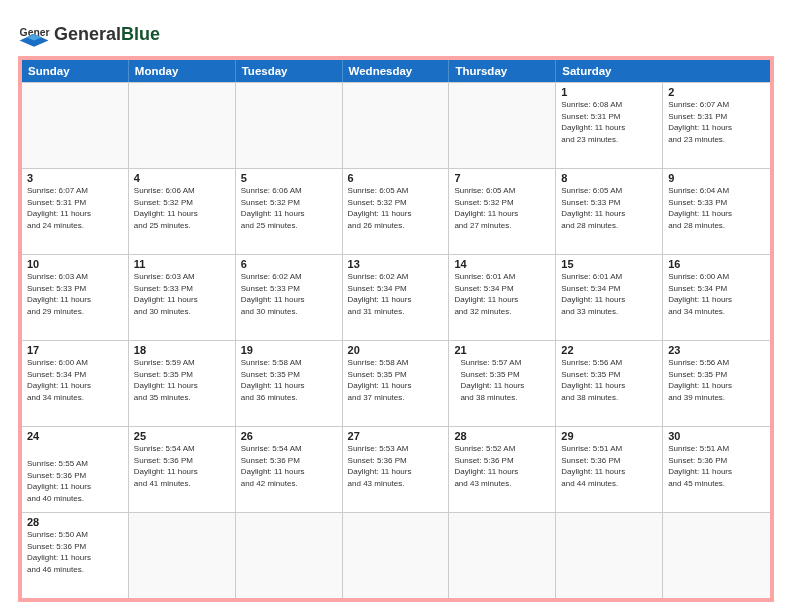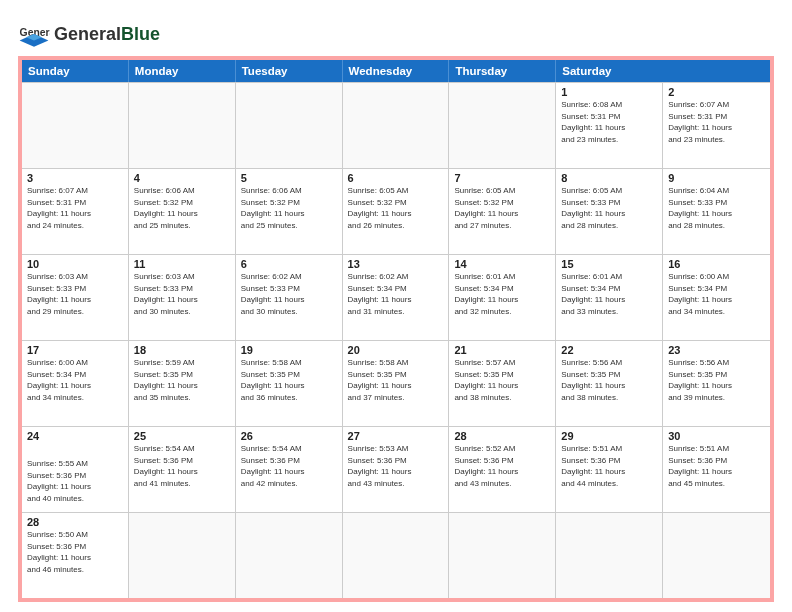--- a/index.html
+++ b/index.html
@@ -286,21 +286,21 @@
           </div>
           <div class="cal-cell">
             <div class="day-num">20</div>
             <div class="day-info" style="white-space: pre-line;">Sunrise: 5:58 AM
 Sunset: 5:35 PM
 Daylight: 11 hours
 and 37 minutes.</div>
           </div>
           <div class="cal-cell">
             <div class="day-num">21</div>
-            <div class="day-info" style="white-space: pre-line;">Sunrise: 5:57 AM
+            <div class="day-info" style="white-space: pre-line; margin-left: 6px;">Sunrise: 5:57 AM
 Sunset: 5:35 PM
 Daylight: 11 hours
 and 38 minutes.</div>
           </div>
           <div class="cal-cell">
             <div class="day-num">22</div>
             <div class="day-info" style="white-space: pre-line;">Sunrise: 5:56 AM
 Sunset: 5:35 PM
 Daylight: 11 hours
 and 38 minutes.</div>

